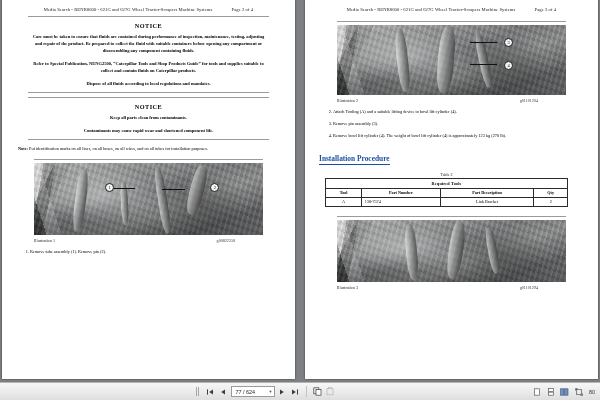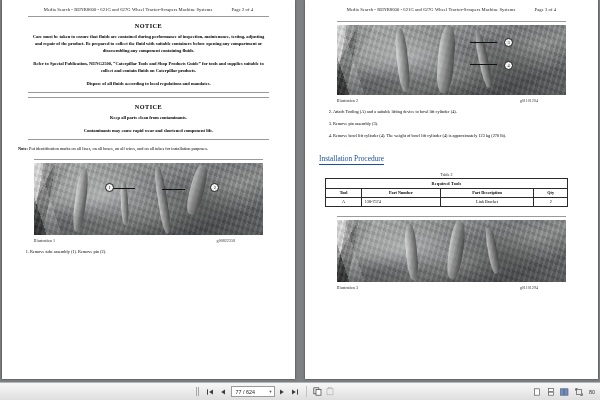--- a/index.html
+++ b/index.html
@@ -165,21 +165,21 @@
     margin: 6px 0 0 0;
     padding: 0 2px 0 14px;
     font-size: 4.3px;
     line-height: 1.5;
   }
   ol.steps li { margin-bottom: 5.5px; }
 
   
   .blue-head {
     color: #1b4f9c;
-    font-weight: normal;
+    font-weight: bold;
     font-size: 7.4px;
     margin: 9px 8px 7px 0;
     border-bottom: 1px solid #1b4f9c;
     padding-bottom: 1px;
     display: inline-block;
   }
 
   
   .tbl-wrap { margin: 0 16px 0 6px; }
   .tbl-num {

